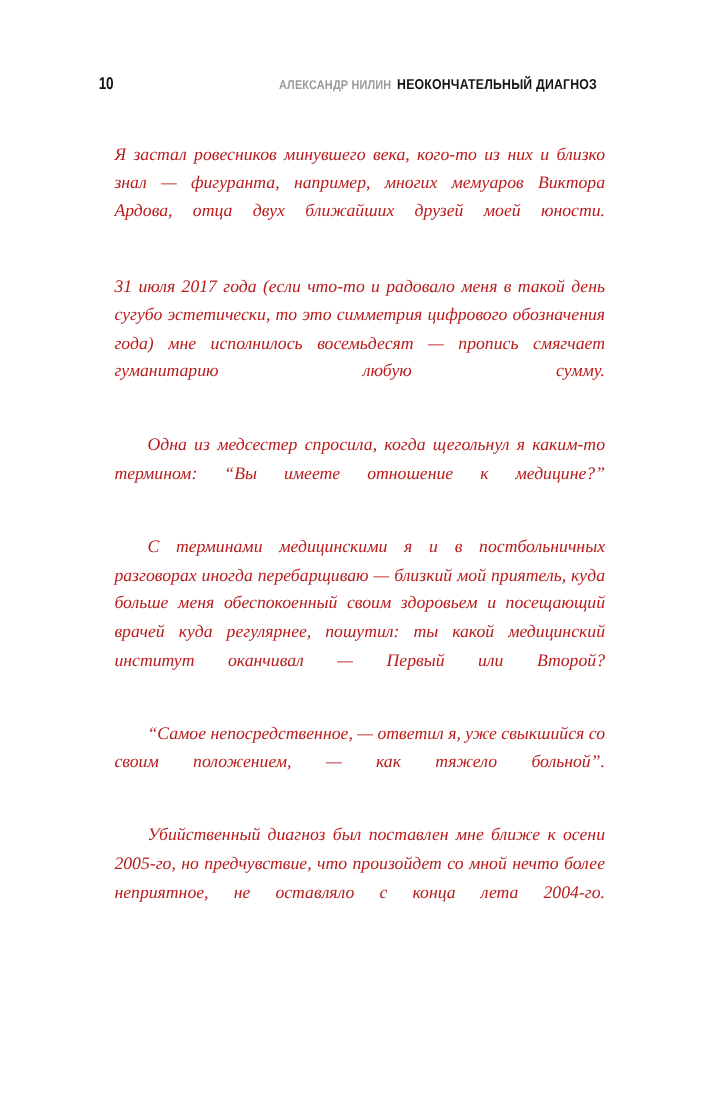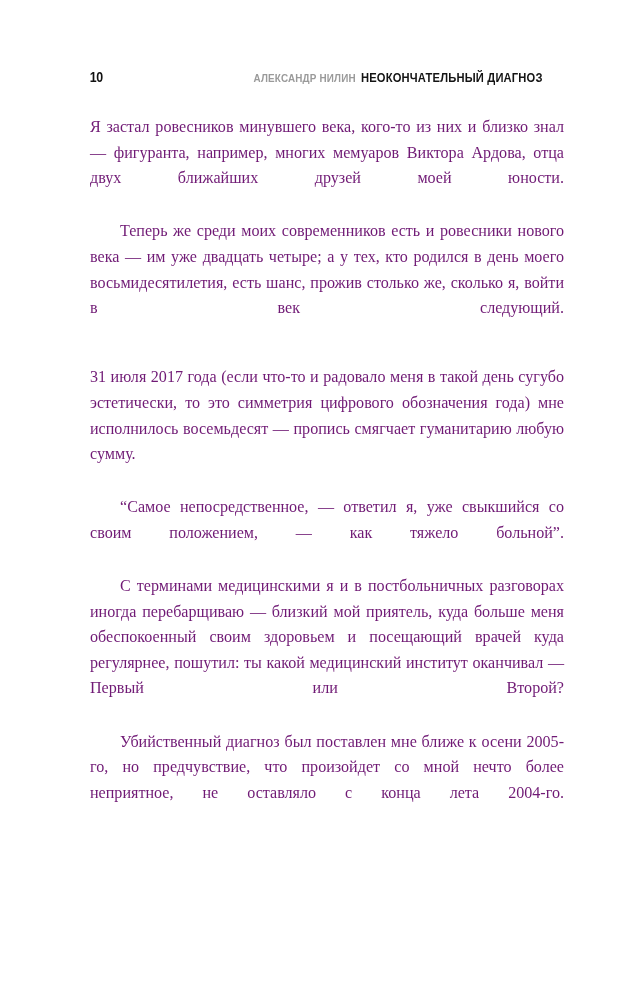--- a/index.html
+++ b/index.html
@@ -78,31 +78,32 @@
 
   .section {
     margin: 0;
   }
 
   .section + .section {
     margin-top: 18px;
   }
 
   p.para {
-    margin: 2px;
+    margin: 16px;
     font-family: "Liberation Serif", "DejaVu Serif", serif;
     font-size: 16.1px;
     line-height: 25.6px;
-    color: #701a75;
+    color: #b91c1c;
     text-align: justify;
     text-justify: inter-word;
     hyphens: manual;
     -webkit-hyphens: manual;
     text-indent: 30px;
     word-spacing: 0px;
+    font-style: italic;
   }
 
   p.para.flush {
     text-indent: 0;
   }
 
   
   p.para:after {
     content: "";
     display: inline-block;
@@ -118,23 +119,23 @@
     <div class="folio">10</div>
     <div class="head-title-wrap">
       <span class="head-author">АЛЕКСАНДР НИЛИН</span>
       <span class="head-title">НЕОКОНЧАТЕЛЬНЫЙ ДИАГНОЗ</span>
     </div>
   </div>
 
   <div class="text-block" id="text-block">
       <div class="section">
         <p class="para flush">Я застал ровесников минувшего века, кого-то из них и близко знал — фигуранта, например, многих мемуаров Виктора Ардова, отца двух ближайших друзей моей юности.</p>
-        <p class="para">Теперь же среди моих современников есть и ровесники нового века — им уже двадцать четыре; а у тех, кто родился в день моего восьмидесятилетия, есть шанс, прожив столько же, сколько я, войти в век следующий.</p>
       </div>
       <div class="section">
         <p class="para flush">31 июля 2017 года (если что-то и радовало меня в такой день сугубо эстетически, то это симметрия цифрового обозначения года) мне исполнилось восемьдесят — пропись смягчает гуманитарию любую сумму.</p>
+        <p class="para">Одна из медсестер спросила, когда щегольнул я каким-то термином: “Вы имеете отношение к медицине?”</p>
+        <p class="para">С терминами медицинскими я и в постбольничных разговорах иногда перебарщиваю — близкий мой приятель, куда больше меня обеспокоенный своим здоровьем и посещающий врачей куда регулярнее, пошутил: ты какой медицинский институт оканчивал — Первый или Второй?</p>
         <p class="para">“Самое непосредственное, — ответил я, уже свыкшийся со своим положением, — как тяжело больной”.</p>
-        <p class="para">С терминами медицинскими я и в постбольничных разговорах иногда перебарщиваю — близкий мой приятель, куда больше меня обеспокоенный своим здоровьем и посещающий врачей куда регулярнее, пошутил: ты какой медицинский институт оканчивал — Первый или Второй?</p>
         <p class="para">Убийственный диагноз был поставлен мне ближе к осени 2005-го, но предчувствие, что произойдет со мной нечто более неприятное, не оставляло с конца лета 2004-го.</p>
       </div>
     </div>
 
 </div>
 
 </body></html>

